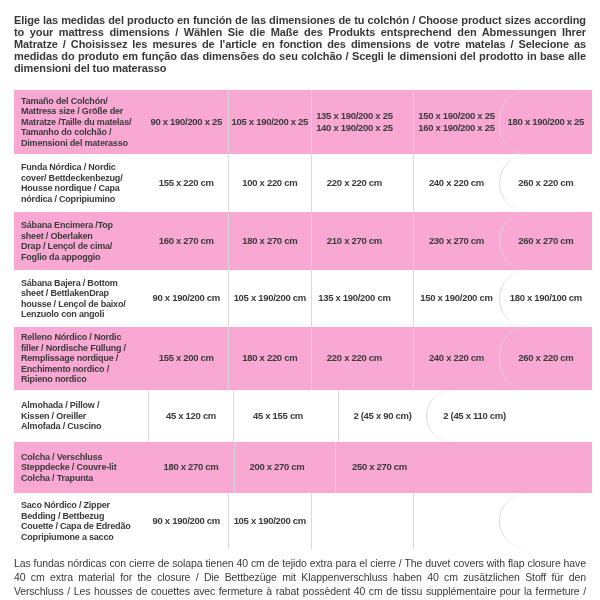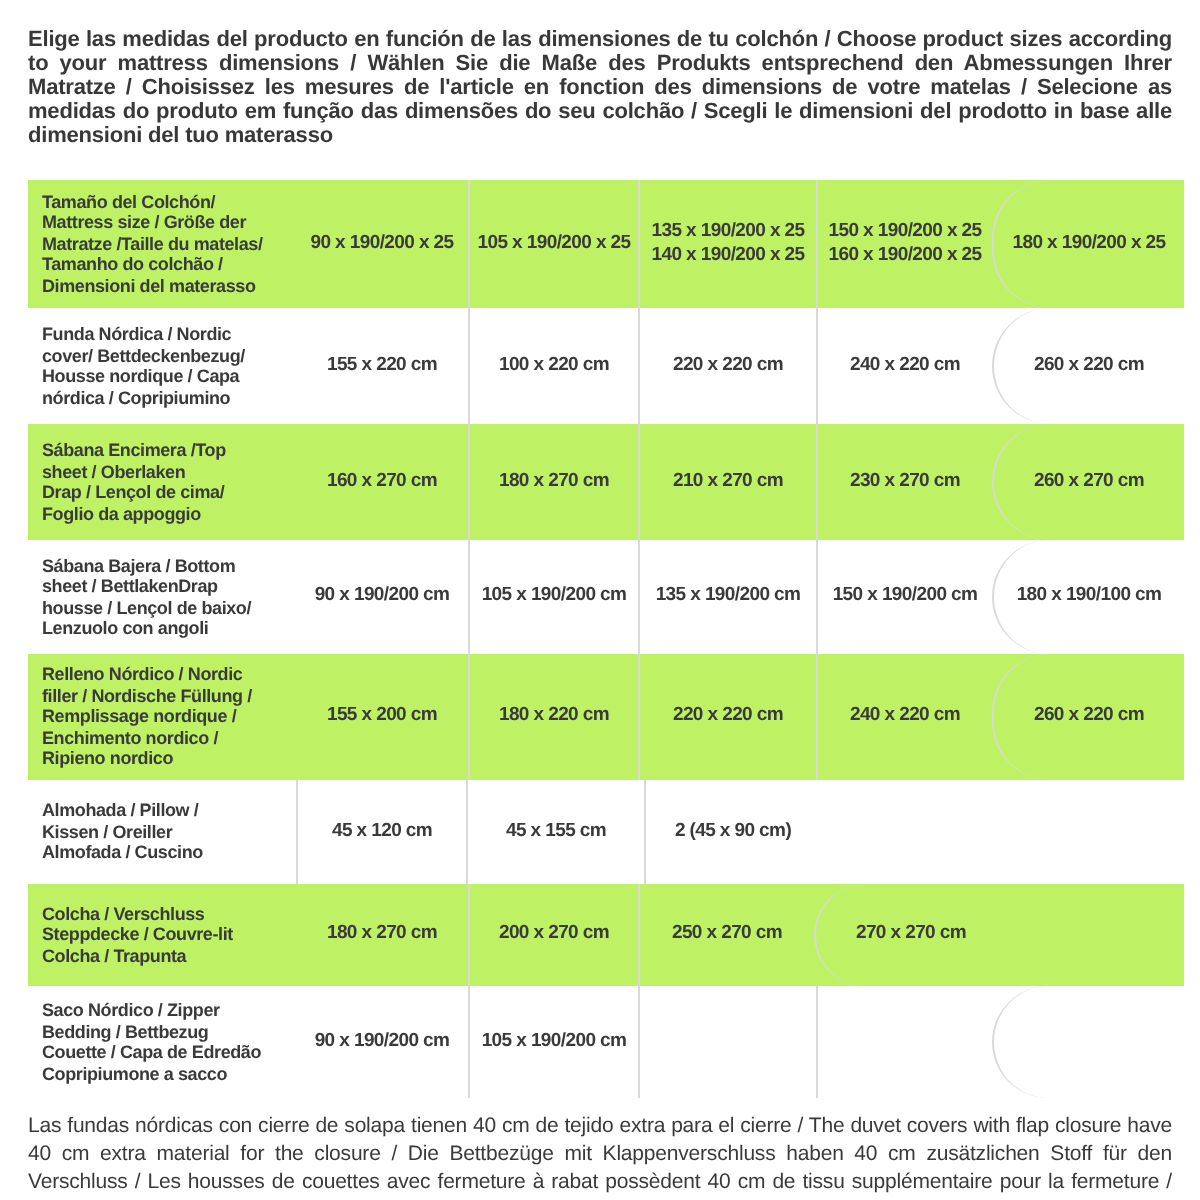--- a/index.html
+++ b/index.html
@@ -17,21 +17,21 @@
     font-weight: bold;
     line-height: 12px;
     letter-spacing: -0.1px;
     text-align: justify;
     margin: 4px 0 16px 0;
     color: #383838;
   }
 
   .size-table { width: 578px; }
   .row { display: flex; }
-  .row.stripe { background: #bef264; }
+  .row.stripe { background: #f9a8d4; }
 
   .cell { box-sizing: border-box; display: flex; align-items: center; }
   .lbl {
     width: 134px;
     padding: 5px 4px 5px 7px;
   }
   .lbl .txt {
     font-size: 9px;
     font-weight: bold;
     line-height: 10.5px;
@@ -47,21 +47,21 @@
   .val .txt {
     font-size: 9.5px;
     font-weight: bold;
     line-height: 12.5px;
     letter-spacing: -0.3px;
     white-space: pre-line;
   }
   .v1 { width: 86px; border-left: none; }
   .v2 { width: 85px; }
   .v3 { width: 89px; }
-  .v4 { width: 88px; }
+  .v4 { width: 88px; margin-left: 16px; }
   .v5 { width: 96px; border-radius: 29px; }
 
   .r0 { min-height: 64px; }
   .r1 { min-height: 58px; }
   .r2 { min-height: 58px; }
   .r3 { min-height: 57px; }
   .r4 { min-height: 63px; }
   .r5 { min-height: 52px; }
   .r6 { min-height: 51px; }
   .r7 { min-height: 56px; }
@@ -217,39 +217,39 @@
         </div>
       <div class="cell val v2">
           <span class="txt">45 x 120 cm</span>
         </div>
       <div class="cell val v3">
           <span class="txt">45 x 155 cm</span>
         </div>
       <div class="cell val v4">
           <span class="txt">2 (45 x 90 cm)</span>
         </div>
+      <div class="cell val v5">
+          <span class="txt">2 (45 x 110 cm)</span>
+        </div>
     </div>
 
     <div class="row stripe r6">
       <div class="cell lbl">
           <span class="txt">Colcha / Verschluss
 Steppdecke / Couvre-lit
 Colcha / Trapunta</span>
         </div>
       <div class="cell val v1">
           <span class="txt">180 x 270 cm</span>
         </div>
       <div class="cell val v2">
           <span class="txt">200 x 270 cm</span>
         </div>
       <div class="cell val v4">
           <span class="txt">250 x 270 cm</span>
-        </div>
-      <div class="cell val v5">
-          <span class="txt">270 x 270 cm</span>
         </div>
     </div>
 
     <div class="row r7">
       <div class="cell lbl">
           <span class="txt">Saco Nórdico / Zipper
 Bedding / Bettbezug
 Couette  / Capa de Edredão
 Copripiumone a sacco</span>
         </div>

